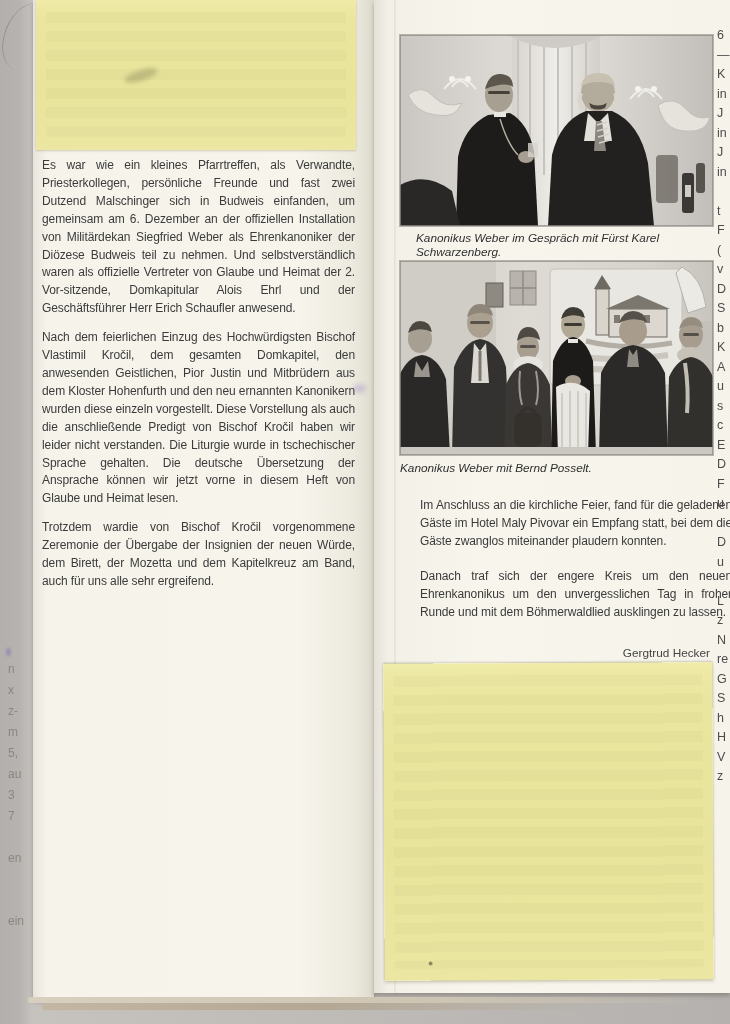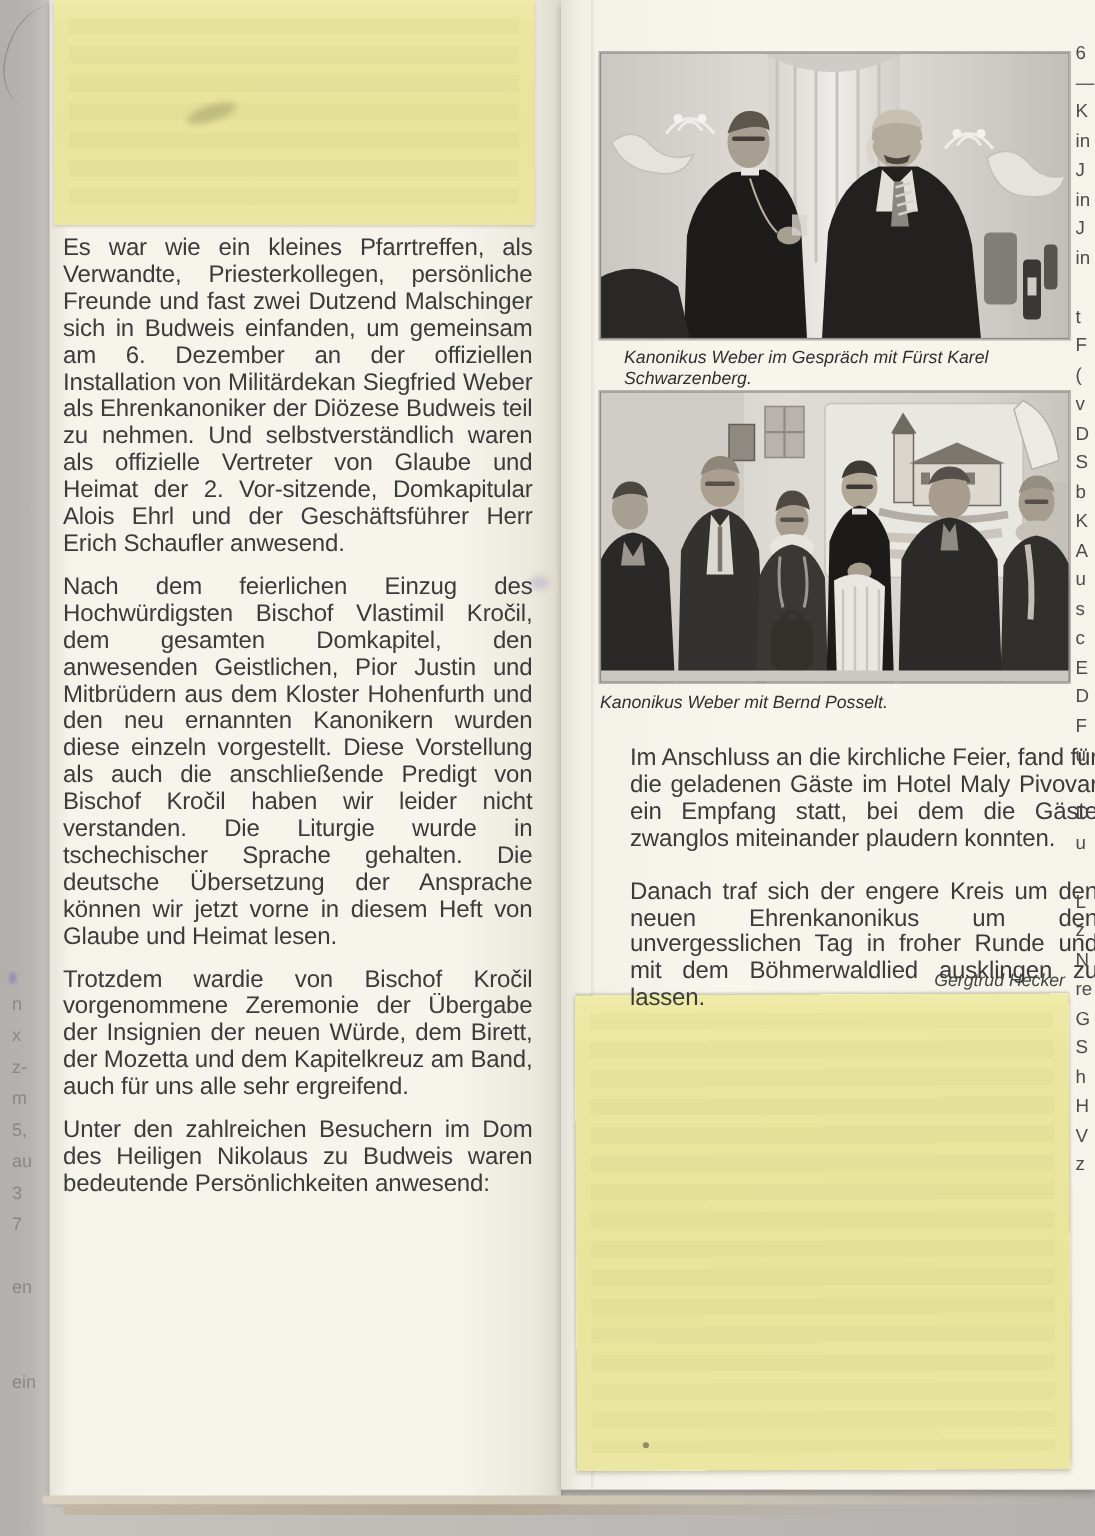--- a/index.html
+++ b/index.html
@@ -34,33 +34,33 @@
      background:rgba(96,96,66,.28);filter:blur(2px);transform:rotate(-18deg);}
   .dot-dark{position:absolute;left:44px;top:298px;width:4px;height:4px;border-radius:50%;
      background:rgba(70,70,45,.55);}
   .ink1{position:absolute;left:353px;top:384px;width:13px;height:9px;border-radius:50%;
      background:rgba(142,122,196,.30);filter:blur(2px);}
   .ink2{position:absolute;left:6px;top:648px;width:5px;height:8px;border-radius:50%;
      background:rgba(126,104,188,.45);filter:blur(1px);}
   .hair{position:absolute;left:4px;top:2px;width:46px;height:70px;border:0;
      border-left:1px solid rgba(110,106,100,.45);border-radius:60% 0 0 45%;transform:rotate(14deg);}
   
-  .col{position:absolute;font-size:16px;line-height:17.9px;letter-spacing:-.1px;
+  .col{position:absolute;font-size:12px;line-height:17.9px;letter-spacing:-.1px;
        text-align:justify;color:#3b3b3b;}
   .col p{margin:0 0 11px 0;}
   .col-left{left:42px;top:157px;width:313px;}
   .col-left p:nth-child(6),.col-left p:nth-child(7){margin-bottom:0;}
   .col-right{left:420px;top:497px;width:312px;}
   .col-right p{margin:0 0 17px 0;}
   .caption{position:absolute;left:400px;width:312px;font-size:11.8px;font-style:italic;
        color:#2f2f2f;letter-spacing:0;}
   .caption-1{top:231px;margin-left:16px;}
   .caption-2{top:461px;}
   .byline{position:absolute;left:398px;top:646px;width:312px;text-align:right;
-       font-size:11.8px;color:#444;font-style:italic;}
+       font-size:11.8px;color:#444;}
   
   .photo{position:absolute;left:400px;width:313px;box-shadow:0 0 0 1px rgba(120,116,110,.5);}
   .photo-1{top:35px;height:191px;}
   .photo-2{top:261px;height:194px;}
   .photo svg{display:block;width:100%;height:100%;}
   
   .frag{position:absolute;font-size:12.5px;color:#4c4c4c;}
   .frag span{display:block;height:19.5px;overflow:hidden;}
   .frag-right{left:717px;top:28px;width:14px;}
   .frag-left{left:8px;top:662px;width:26px;color:rgba(104,100,92,.55);font-size:12px;}
@@ -88,21 +88,20 @@
     <div class="dot-dark"></div>
   </div>
 
   <div class="ink1"></div>
   <div class="ink2"></div>
 
   <div class="col col-left">
       <p>Es war wie ein kleines Pfarrtreffen, als Verwandte, Priesterkollegen, persönliche Freunde und fast zwei Dutzend Malschinger sich in Budweis einfanden, um gemeinsam am 6. Dezember an der offiziellen Installation von Militärdekan Siegfried Weber als Ehrenkanoniker der Diözese Budweis teil zu nehmen. Und selbstverständlich waren als offizielle Vertreter von Glaube und Heimat der 2. Vor-sitzende, Domkapitular Alois Ehrl und der Geschäftsführer Herr Erich Schaufler anwesend.</p>
       <p>Nach dem feierlichen Einzug des Hochwürdigsten Bischof Vlastimil Kročil, dem gesamten Domkapitel, den anwesenden Geistlichen, Pior Justin und Mitbrüdern aus dem Kloster Hohenfurth und den neu ernannten Kanonikern wurden diese einzeln vorgestellt. Diese Vorstellung als auch die anschließende Predigt von Bischof Kročil haben wir leider nicht verstanden. Die Liturgie wurde in tschechischer Sprache gehalten. Die deutsche Übersetzung der Ansprache können wir jetzt vorne in diesem Heft von Glaube und Heimat lesen.</p>
       <p>Trotzdem wardie von Bischof Kročil vorgenommene Zeremonie der Übergabe der Insignien der neuen Würde, dem Birett, der Mozetta und dem Kapitelkreuz am Band, auch für uns alle sehr ergreifend.</p>
-      <p>Unter den zahlreichen Besuchern im Dom des Heiligen Nikolaus zu Budweis waren bedeutende Persönlichkeiten anwesend:</p>
     </div>
 
   <div class="photo photo-1">
     <svg viewBox="0 0 313 191" preserveAspectRatio="none">
       <defs>
         <linearGradient id="bg1" x1="0" y1="0" x2="1" y2="0">
           <stop offset="0" stop-color="#cac7c2"></stop>
             <stop offset=".3" stop-color="#dbd8d3"></stop>
           <stop offset=".55" stop-color="#e2dfda"></stop>
             <stop offset="1" stop-color="#c2bfba"></stop>

